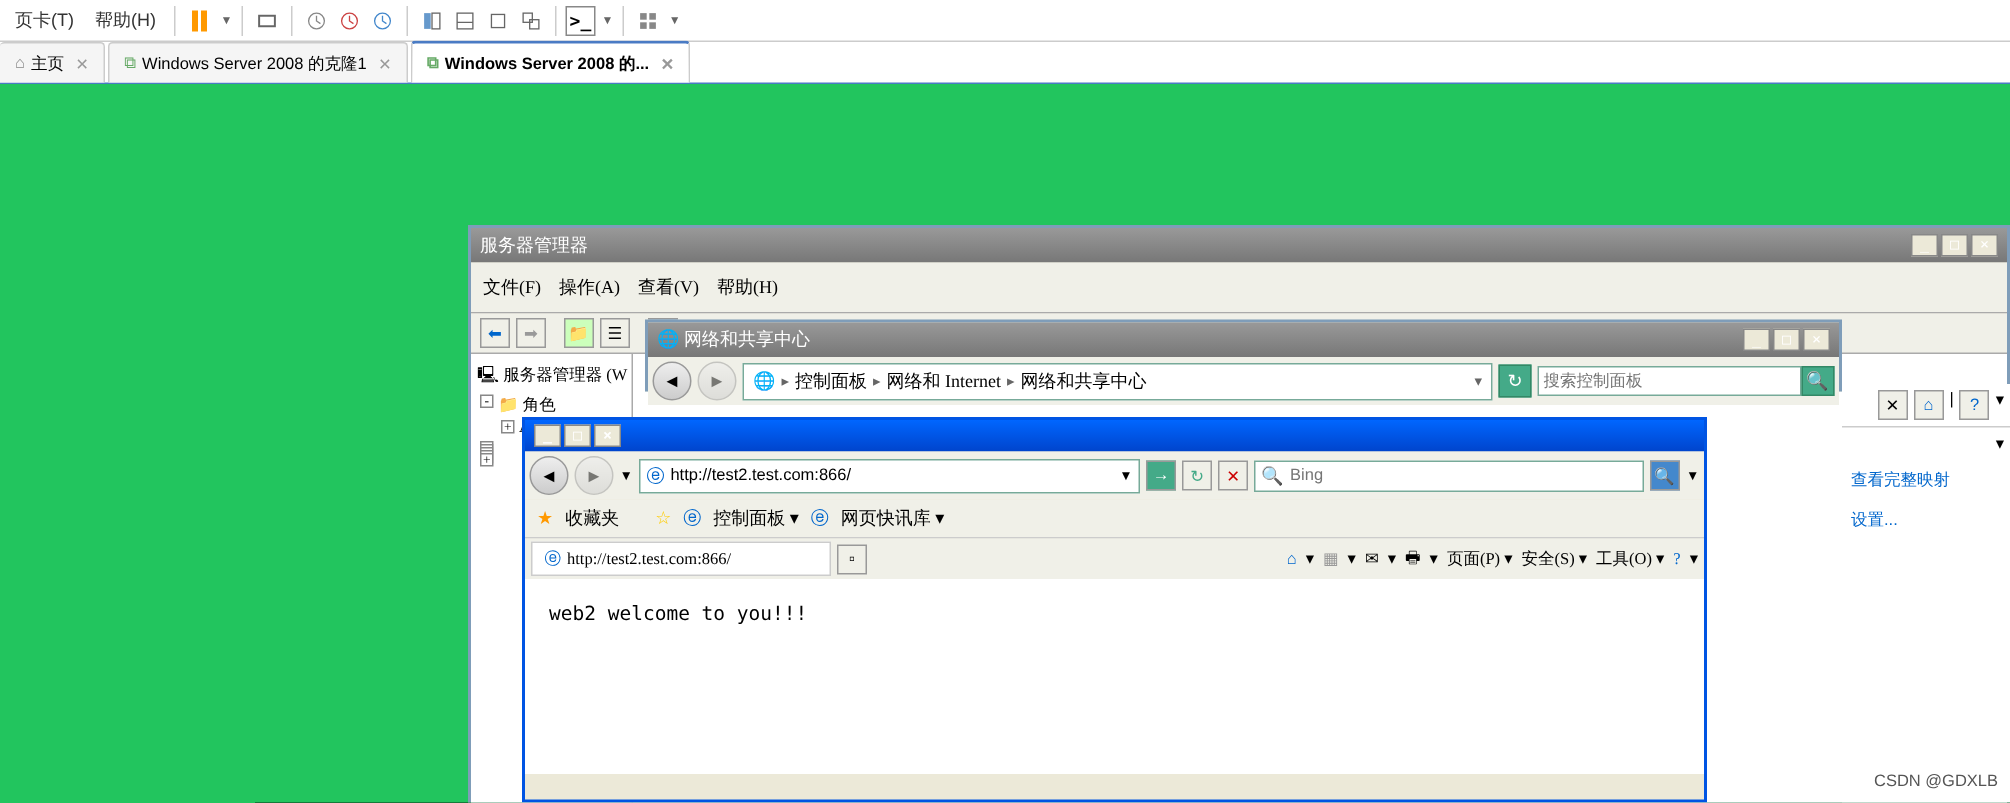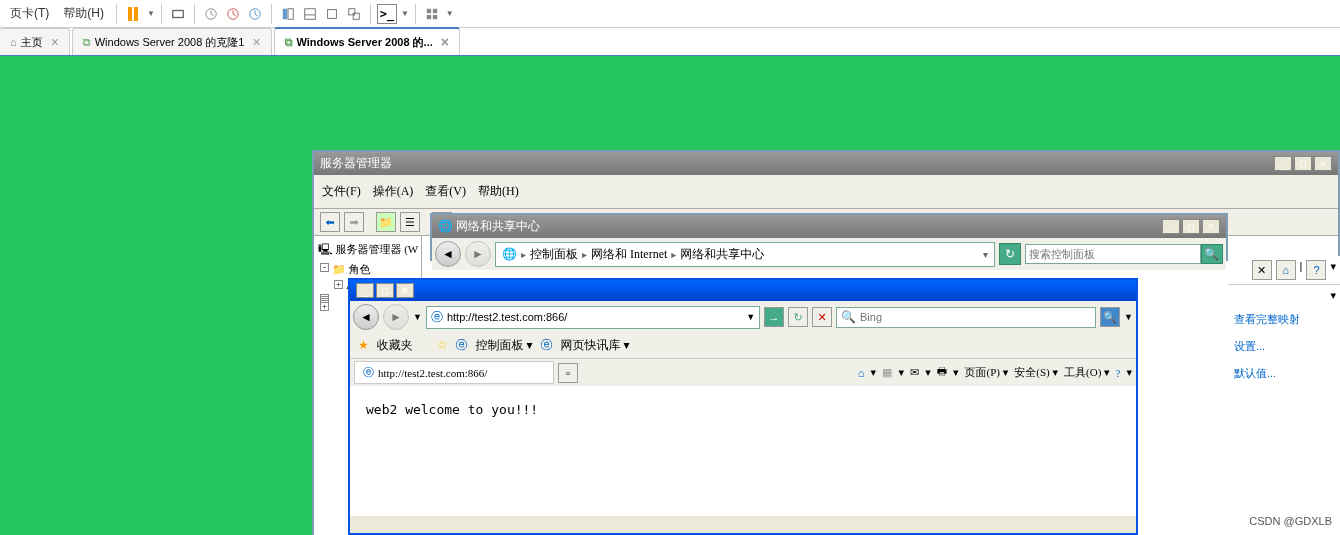--- a/index.html
+++ b/index.html
@@ -228,21 +228,20 @@
     <div class="rp-icons">
       <span class="small-btn">✕</span>
       <span class="small-btn" style="color:#06c">⌂</span>
       <span>|</span>
       <span class="small-btn" style="color:#06c">?</span>
       <span>▾</span>
     </div>
     <div style="text-align:right;padding:4px"><span>▾</span></div>
     <a class="rp-link">查看完整映射</a>
     <a class="rp-link">设置...</a>
-    <a class="rp-link">默认值...</a>
   </div>
 
   <div class="win network-win">
     <div class="win-title inactive">
       <span><span>🌐</span> <span>网络和共享中心</span></span>
       <div class="win-buttons">
         <span class="win-btn">_</span>
         <span class="win-btn">□</span>
         <span class="win-btn">×</span>
       </div>

